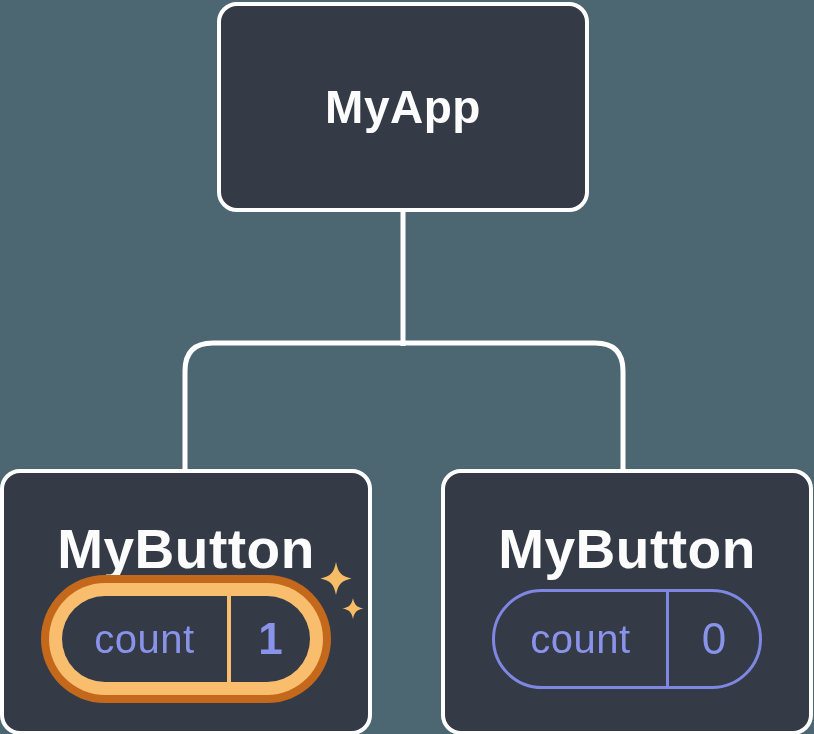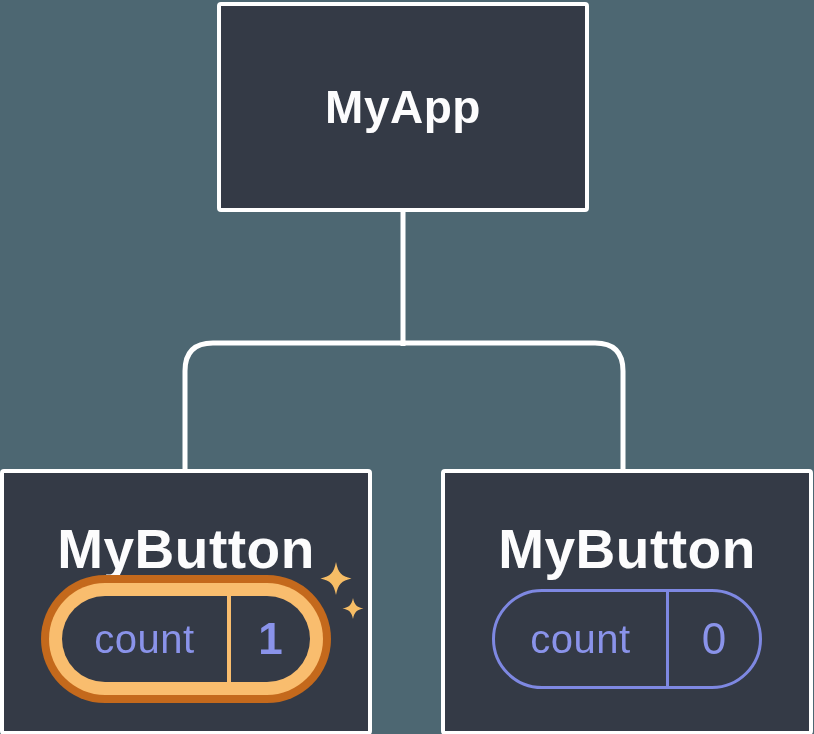--- a/index.html
+++ b/index.html
@@ -21,21 +21,21 @@
   }
   .connectors path {
     fill: none;
     stroke: var(--node-border, #ffffff);
     stroke-width: 5;
   }
   .node {
     position: absolute;
     background: var(--node-fill, #343a46);
     border: 4px solid var(--node-border, #ffffff);
-    border-radius: 4px;
+    border-radius: 20px;
     box-sizing: border-box;
   }
   .node-root {
     left: 217px; top: 2px;
     width: 372px; height: 210px;
     display: flex;
     align-items: center;
     justify-content: center;
   }
   .node-root .node-label { font-size: 46px; }

